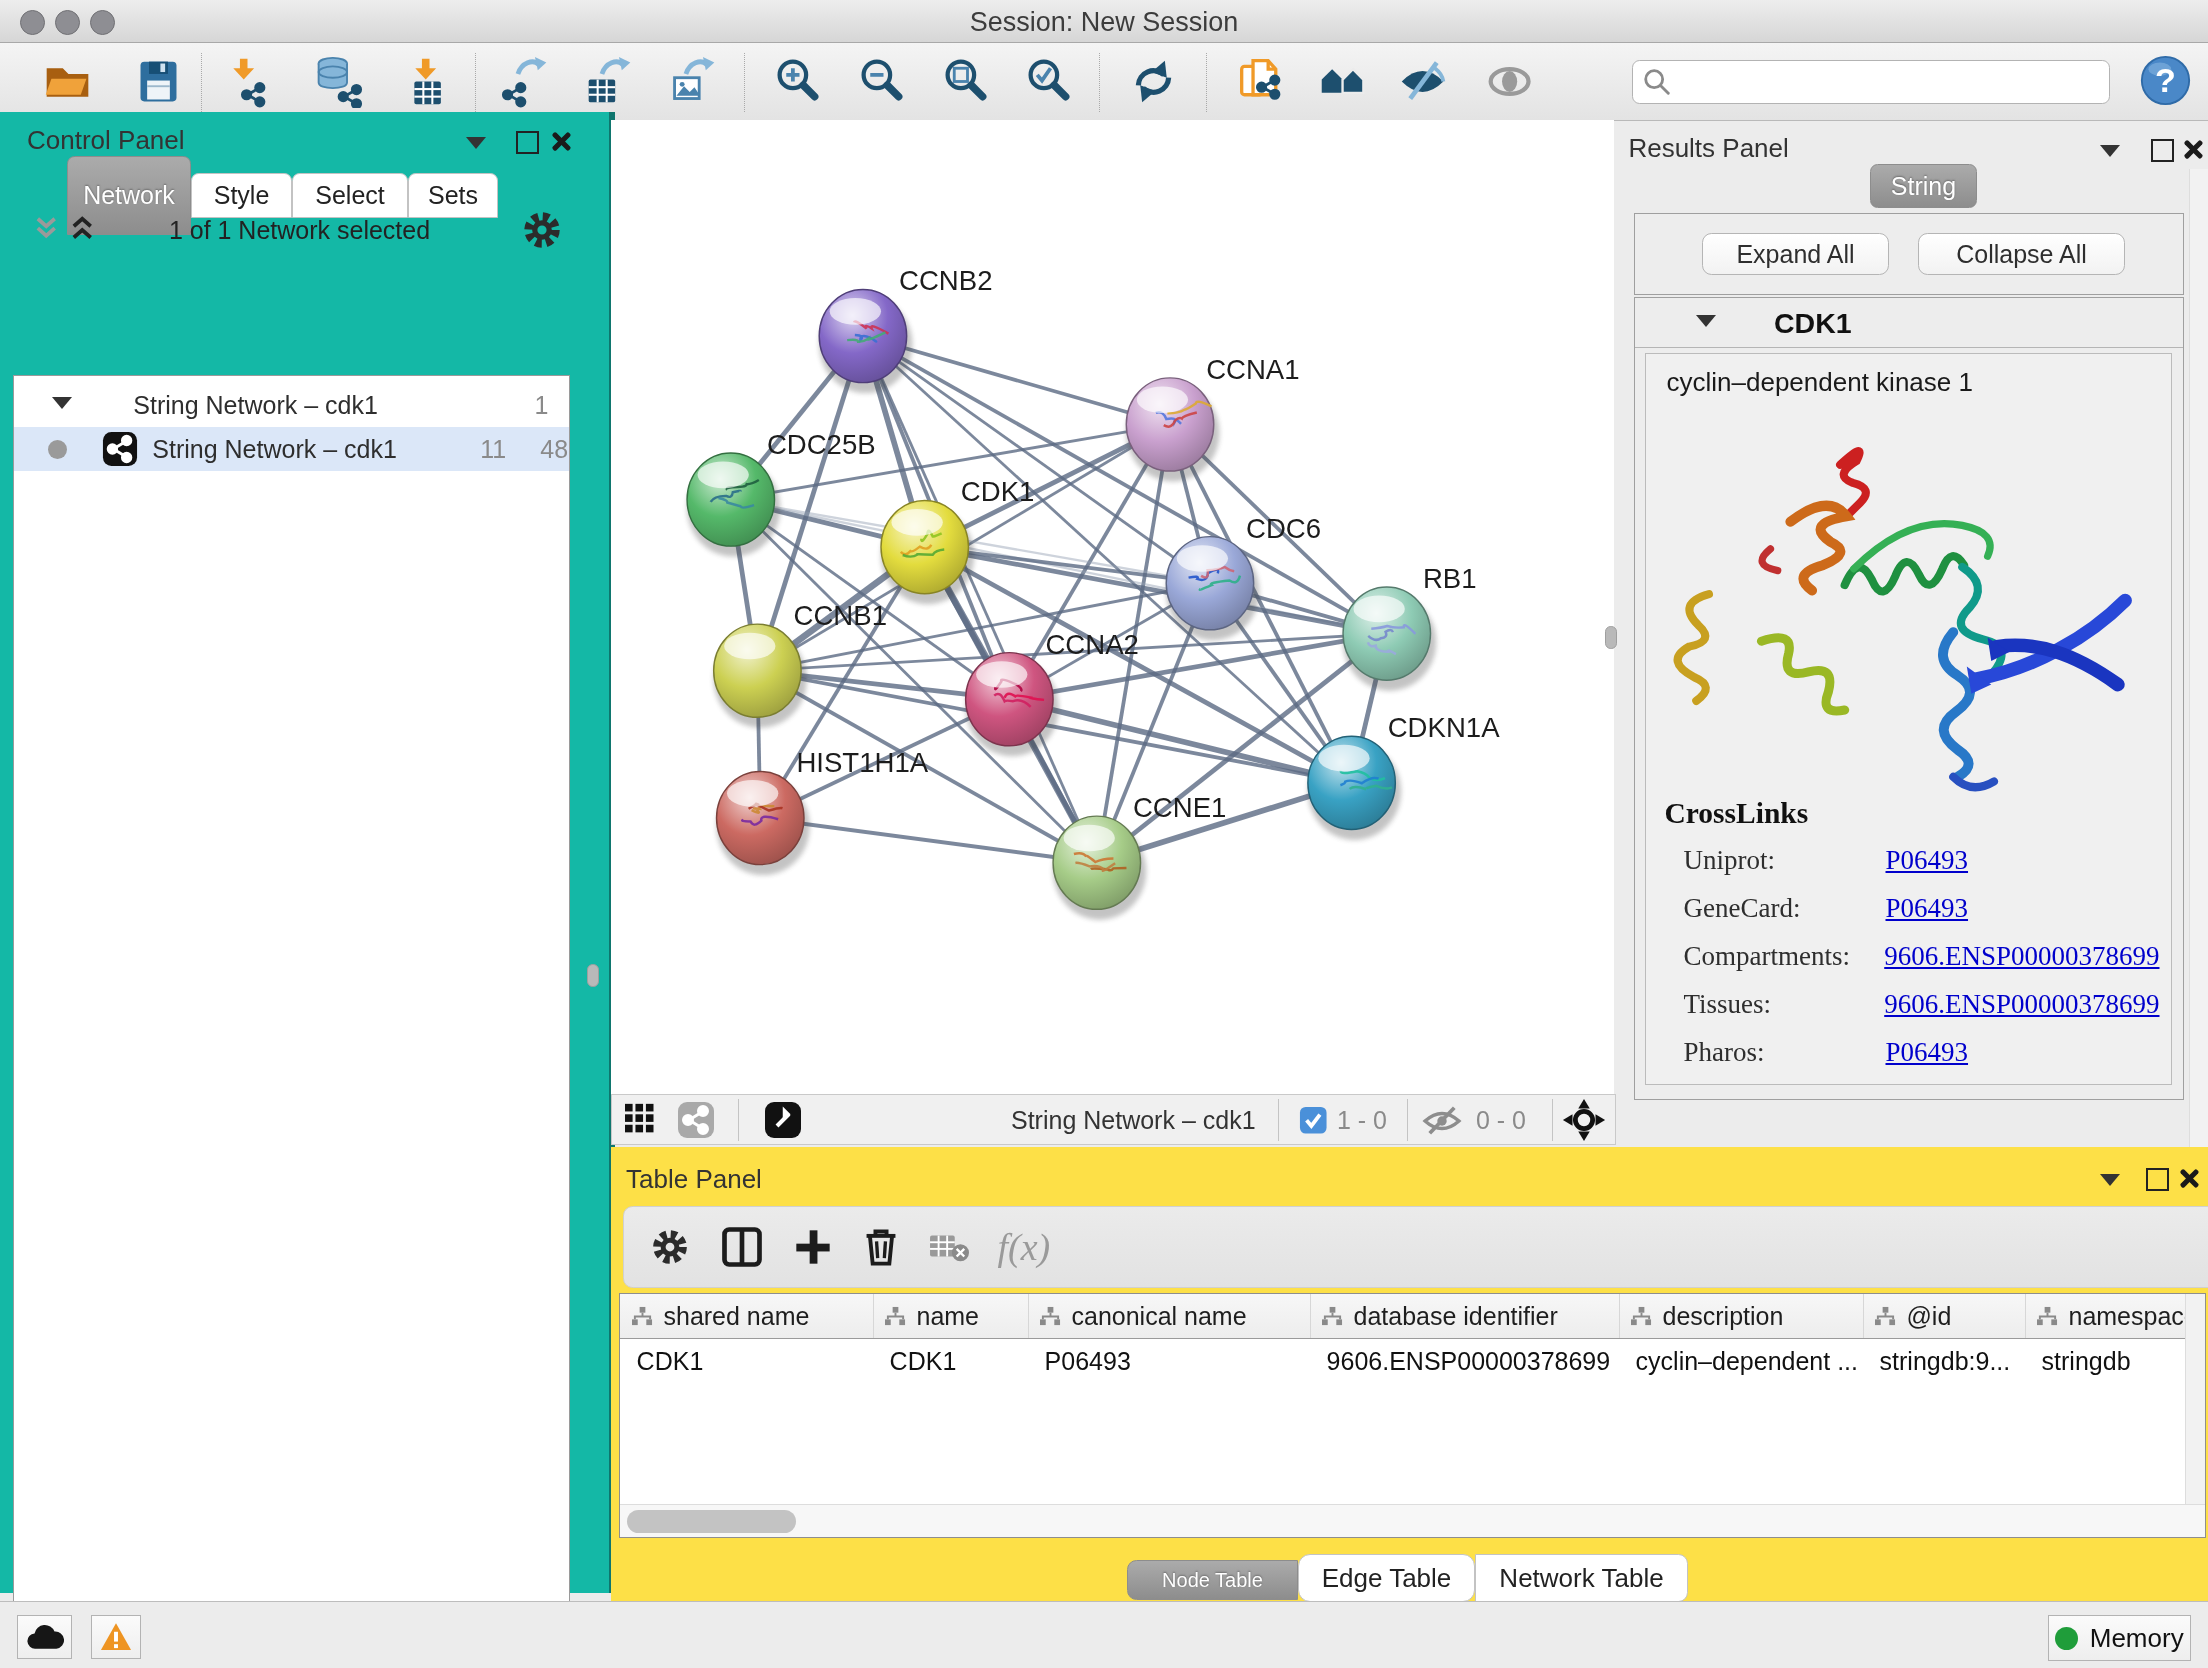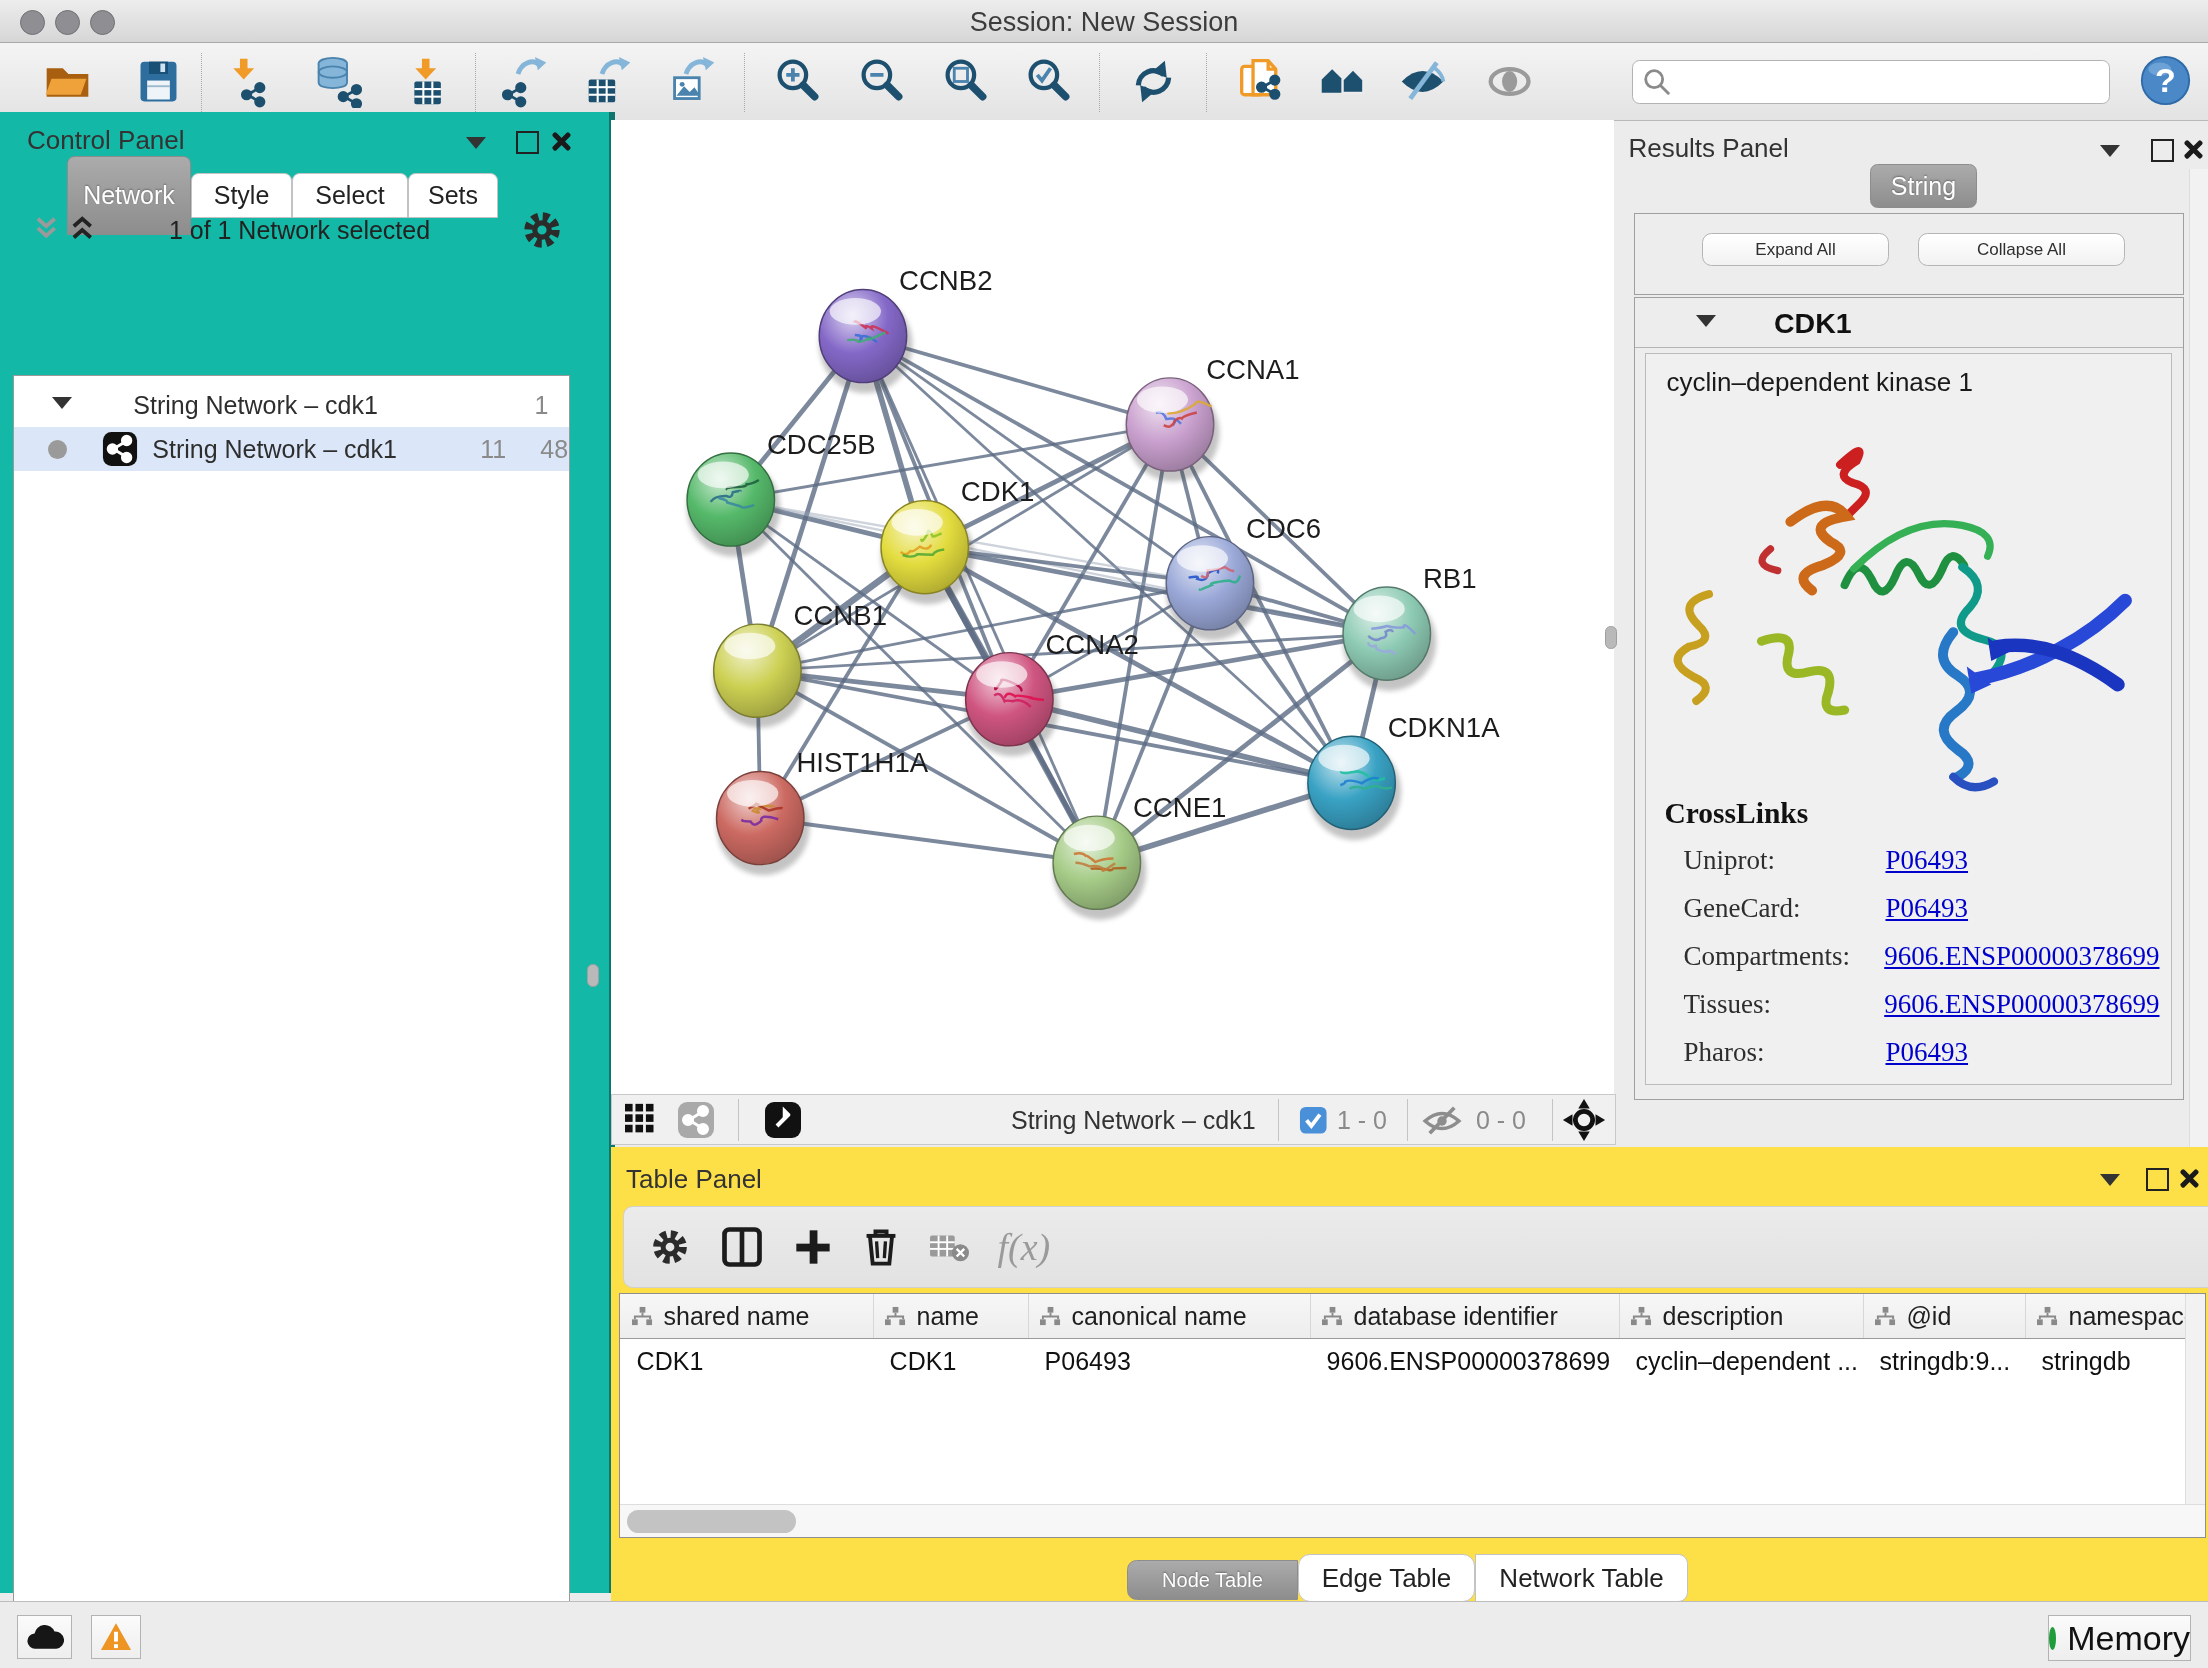--- a/index.html
+++ b/index.html
@@ -31,21 +31,21 @@
   .box-icon{width:19px;height:19px;border:2.9px solid #222;display:inline-block;}
   .x-icon{position:relative;width:21px;height:21px;display:inline-block;}
   .x-icon:before,.x-icon:after{content:"";position:absolute;left:8.6px;top:-1px;
     width:4.8px;height:23px;background:#1a1a1a;border-radius:1.9px;}
   .x-icon:before{transform:rotate(45deg);} .x-icon:after{transform:rotate(-45deg);}
   .tab{display:inline-block;text-align:center;font-size:25px;background:#fff;
     border:1px solid #c3c3c3;color:#222;border-radius:7.6px 7.6px 0 0;cursor:pointer;}
   .tab.active{background:linear-gradient(#ababab,#8d8d8d);color:#fff;border-color:#8d8d8d;
     text-shadow:0 -1px 1.9px rgba(0,0,0,.35);}
   .btn{display:inline-block;background:linear-gradient(#ffffff,#f2f2f2);
-    border:1px solid #b5b5b5;border-radius:9.5px;font-size:17px;text-align:center;cursor:pointer;}
+    border:1px solid #b5b5b5;border-radius:9.5px;font-size:25px;text-align:center;cursor:pointer;}
   .link{color:#0000cc;text-decoration:underline;cursor:pointer;}
   .serif{font-family:"Liberation Serif","DejaVu Serif",serif;}
   .gray{color:#8a8a8a;}
   
   .treebox{position:absolute;left:13.3px;top:263px;width:555px;height:1320px;
     background:#fff;border:1.9px solid #9a9a9a;}
   .tree-row{position:absolute;left:0;width:100%;height:44px;font-size:25px;}
   .splitter-dot{position:absolute;background:#b9b9b9;border:1px solid #9f9f9f;border-radius:50%;}
   
   .netcanvas{position:absolute;left:611px;top:120px;width:1003px;height:974px;background:#fff;}
@@ -822,17 +822,17 @@
     </div>
     <div class="sb-btn" style="left:91px;width:48px;height:42px">
       <svg width="34" height="32" viewBox="0 0 52 48">
         <path d="M26 3 L49 44 H3 Z" fill="#ee9422"></path>
         <rect x="23" y="16" width="6" height="15" fill="#fff"></rect>
           <rect x="23" y="35" width="6" height="6" fill="#fff"></rect>
       </svg>
     </div>
     <div class="sb-btn" style="left:2048px;width:141px;height:44px">
       <span style="width:23px;height:23px;border-radius:50%;background:#1f9d3a;margin-right:11.4px"></span>
-      <span style="font-size:34px;color:#111">Memory</span>
+      <span style="font-size:26px;color:#111">Memory</span>
     </div>
   </div>
 </div>
 
 
 </body></html>

